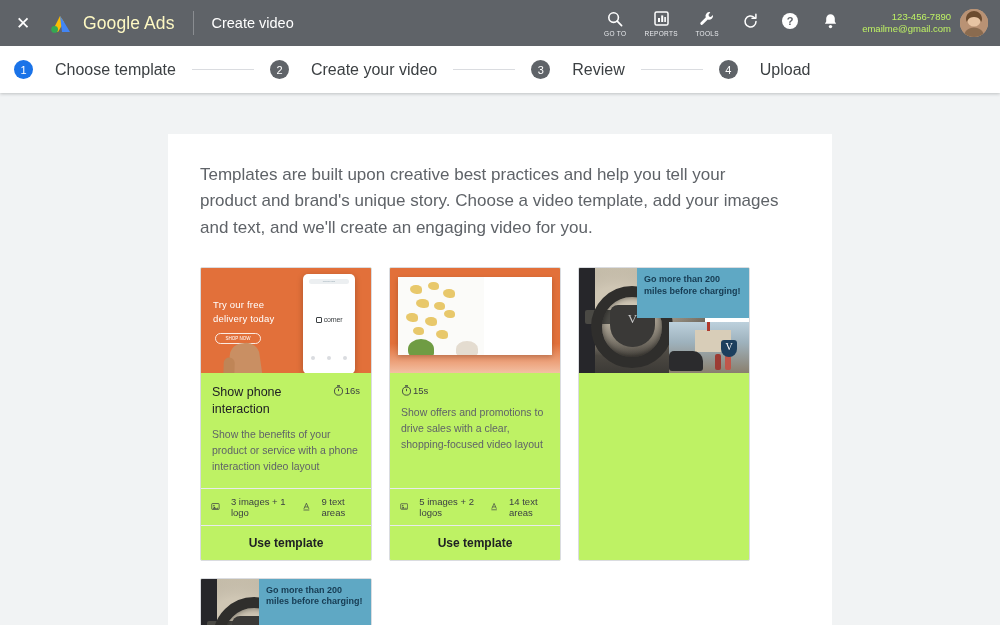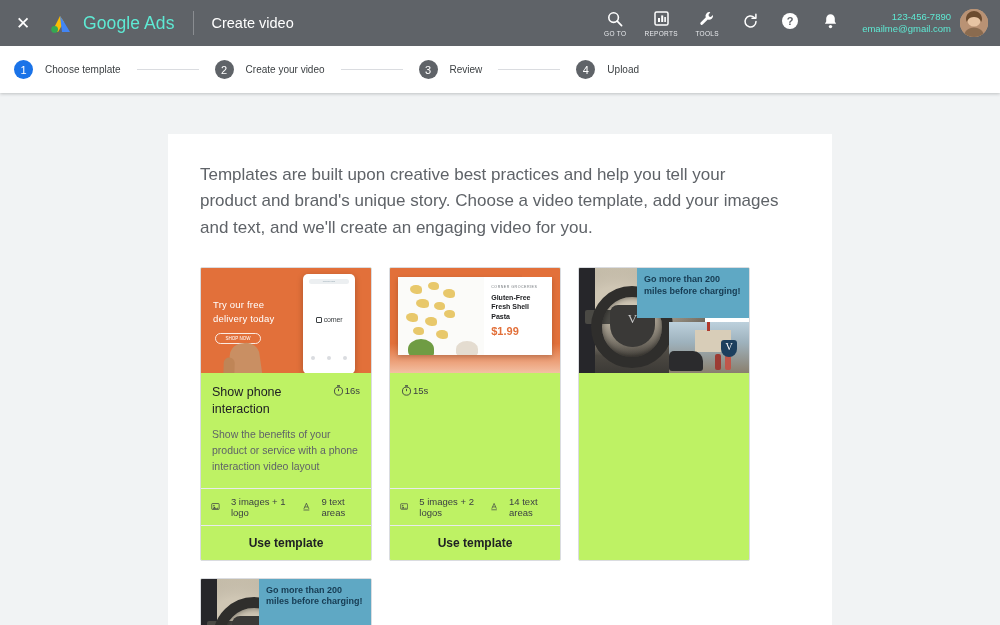--- a/index.html
+++ b/index.html
@@ -16,54 +16,54 @@
     display: flex; align-items: center;
     padding: 0 12px 0 10px;
     position: relative; z-index: 5;
   }
   .close-btn {
     width: 26px; height: 26px; display: flex; align-items: center; justify-content: center;
     color: #fff; font-size: 17px; line-height: 1; cursor: pointer;
   }
   .ads-logo { display: flex; align-items: center; margin-left: 14px; }
   .ads-mark { width: 24px; height: 22px; position: relative; margin-right: 9px; }
-  .ads-word { color: #5eead4; font-size: 17.5px; letter-spacing: .1px; }
+  .ads-word { color: #fef9c3; font-size: 17.5px; letter-spacing: .1px; }
   .appbar-divider {
     width: 1px; height: 24px; background: #8a8d91; margin: 0 17px 0 19px;
   }
   .appbar-title { color: #fff; font-size: 14.5px; }
   .appbar-right { margin-left: auto; display: flex; align-items: center; }
   .ico-btn {
     display: flex; flex-direction: column; align-items: center; justify-content: center;
     color: #fff; width: 38px; cursor: pointer; margin: 0 4px;
   }
   .ico-btn .glyph { height: 19px; display: flex; align-items: center; justify-content: center; }
   .ico-btn .cap { font-size: 6.5px; letter-spacing: .3px; margin-top: 2px; color: #e8eaed; }
   .plain-ico { width: 30px; display:flex; align-items:center; justify-content:center; color:#fff; cursor:pointer; margin:0 5px; }
-  .acct { color: #5eead4; text-align: right; line-height: 1.25; margin-left: 12px; margin-right: 9px; }
+  .acct { color: #bef264; text-align: right; line-height: 1.25; margin-left: 12px; margin-right: 9px; }
   .acct div { font-size: 9.5px; }
   .avatar {
     width: 28px; height: 28px; border-radius: 50%; overflow: hidden;
     background: #c9a98b; position: relative; cursor: pointer; flex: 0 0 auto;
   }
 
   
   .stepbar {
     height: 47px; background: #fff; display: flex; align-items: center;
     padding-left: 14px; box-shadow: 0 1px 3px rgba(60,64,67,.28);
     position: relative; z-index: 4;
   }
   .step { display: flex; align-items: center; }
   .step-num {
     width: 19px; height: 19px; border-radius: 50%; background: #5f6368; color: #fff;
     font-size: 11px; display: flex; align-items: center; justify-content: center;
     flex: 0 0 auto;
   }
   .step.active .step-num { background: #1a73e8; }
-  .step-label { font-size: 10px; color: #3c4043; margin-left: 12px; white-space: nowrap; }
+  .step-label { font-size: 16px; color: #3c4043; margin-left: 22px; white-space: nowrap; }
   .step-line { width: 62px; height: 1px; background: #dadce0; margin: 0 16px; }
 
   
   .scroll-area { height: 532px; overflow: hidden; padding-top: 41px; }
   .panel {
     width: 664px; margin: 0 auto; background: #fff; min-height: 500px;
     padding: 28px 32px 0 32px;
   }
   .intro { font-size: 17px; color: #5f6368; line-height: 1.55; max-width: 582px; }
 
@@ -381,39 +381,34 @@
               <span class="pasta" style="left:18px;top:22px;width:13px;height:9px;"></span>
               <span class="pasta" style="left:36px;top:25px;width:11px;height:8px;"></span>
               <span class="pasta" style="left:8px;top:36px;width:12px;height:9px;"></span>
               <span class="pasta" style="left:27px;top:40px;width:12px;height:9px;"></span>
               <span class="pasta" style="left:46px;top:33px;width:11px;height:8px;"></span>
               <span class="pasta" style="left:15px;top:50px;width:11px;height:8px;"></span>
               <span class="pasta" style="left:38px;top:53px;width:12px;height:9px;"></span>
               <span class="herb"></span>
               <span class="mush"></span>
             </div>
-            <div class="info">
-              <div class="brandbar"></div>
-              <div class="eyebrow">CORNER GROCERIES</div>
-              <div class="pname">Gluten-Free<br>Fresh Shell Pasta</div>
-              <div class="price">$1.99</div>
-            </div>
           </div>
         </div>
         <div class="card-body">
           <div class="card-head">
             <div class="dur">
               <svg width="11" height="11" viewBox="0 0 12 12">
                   <circle cx="6" cy="6.7" r="4.4" fill="none" stroke="#3c4043" stroke-width="1"></circle>
                   <line x1="6" y1="4.2" x2="6" y2="6.7" stroke="#3c4043" stroke-width="1"></line>
                   <line x1="4.4" y1="1" x2="7.6" y2="1" stroke="#3c4043" stroke-width="1.2"></line>
                 </svg>
               <span>15s</span>
             </div>
           </div>
+          <div class="card-desc">Show offers and promotions to drive sales with a clear, shopping-focused video layout</div>
         </div>
         <div class="card-meta">
           <span class="meta-item">
             <svg width="11" height="11" viewBox="0 0 12 12">
                 <rect x="1" y="2" width="10" height="8" rx="1" fill="none" stroke="#3c4043" stroke-width="1"></rect>
                 <circle cx="4" cy="5" r="1" fill="#3c4043"></circle>
                 <path d="M2 9l2.6-2.6L7 8.8l1.6-1.4L10 9z" fill="#3c4043"></path>
               </svg>
             <span>5 images + 2 logos</span>
           </span>

